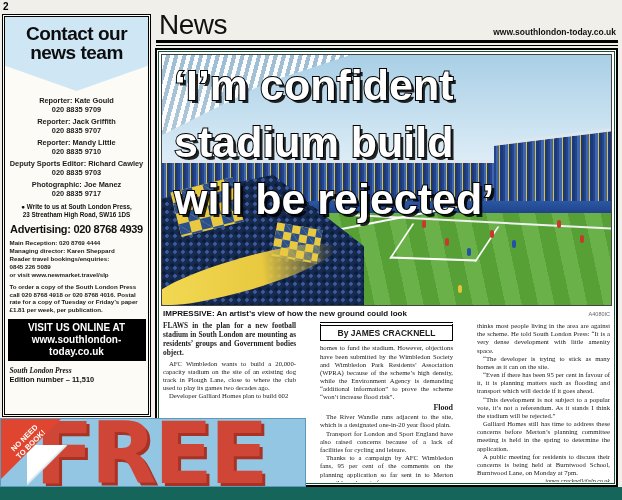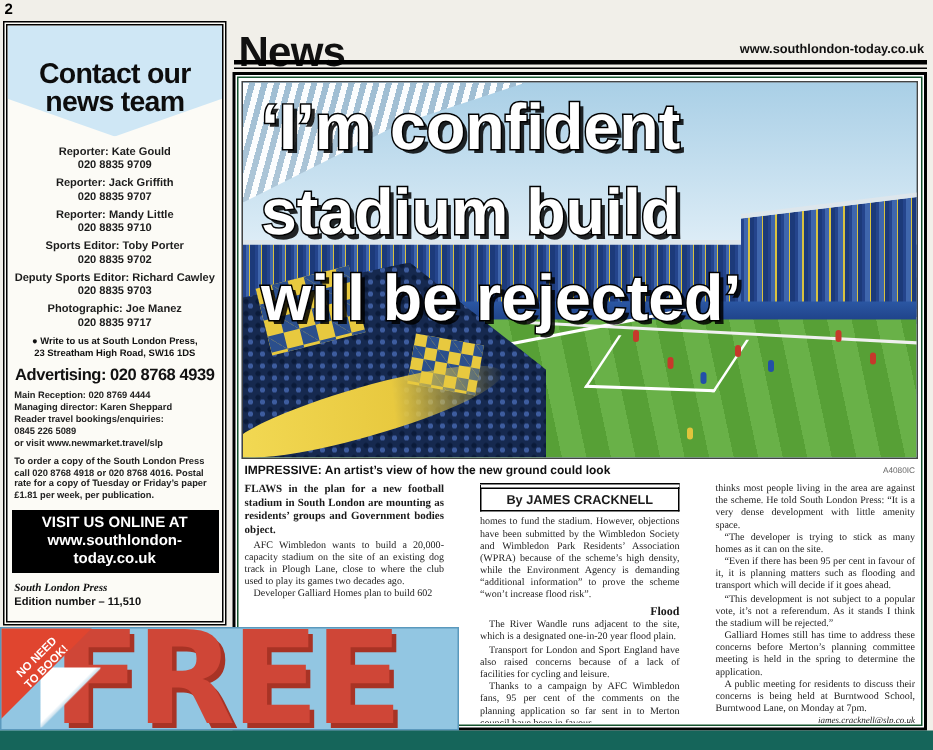--- a/index.html
+++ b/index.html
@@ -4,33 +4,33 @@
 <style>
   html,body{margin:0;padding:0}
   body{width:622px;height:500px;position:relative;background:#f1efe9;font-family:"Liberation Sans",sans-serif;color:#111;overflow:hidden}
 
   
   .topbar{position:absolute;top:1px;left:3px;display:flex;gap:5px;align-items:baseline;font-size:8px;font-weight:bold;color:#2a2a2a}
   .pageno{font-size:10px;font-weight:bold;color:#000}
 
   
   .sidebar{position:absolute;left:2px;top:14px;width:149px;height:403px;background:#fcfbf6;border:3px double #000;box-sizing:border-box;display:flex;flex-direction:column;align-items:center;overflow:hidden}
-  .sb-header{width:100%;height:74px;background:#cfe7f5;clip-path:polygon(0 0,100% 0,100% 66%,50% 100%,0 66%);box-sizing:border-box;padding-top:23px;text-align:center;font-weight:bold;font-size:19px;line-height:1.02;letter-spacing:-0.5px;color:#0d0d0d}
+  .sb-header{width:100%;height:74px;background:#cfe7f5;clip-path:polygon(0 0,100% 0,100% 66%,50% 100%,0 66%);box-sizing:border-box;padding-top:7px;text-align:center;font-weight:bold;font-size:19px;line-height:1.02;letter-spacing:-0.5px;color:#0d0d0d}
   .contacts{margin-top:6px;text-align:center;font-weight:bold;font-size:7.4px;line-height:1.15;color:#1c1c1c}
   .contact{margin-bottom:4px;width:138px}
   .write{font-size:6.3px;font-weight:bold;text-align:center;line-height:1.25;margin-top:1px}
   .advert{font-size:11px;font-weight:bold;margin-top:4px;letter-spacing:-0.3px}
   .smallprint{font-size:6.2px;font-weight:bold;text-align:left;width:134px;margin-top:4px;line-height:1.28;color:#222}
   .orderinfo{font-size:6.2px;font-weight:bold;text-align:left;width:134px;margin-top:4px;line-height:1.28;color:#222}
   .onlinebox{margin-top:5px;background:#000;color:#fff;width:138px;text-align:center;font-weight:bold;font-size:10px;line-height:1.18;padding:3px 0}
   .edition{width:134px;text-align:left;margin-top:5px;font-weight:bold;font-size:7.4px;line-height:1.3}
   .paper{font-style:italic;font-family:"Liberation Serif",serif;display:block}
 
   
-  .news-title{position:absolute;left:159px;top:19px;font-size:28px;font-weight:bold;letter-spacing:-0.5px}
+  .news-title{position:absolute;left:159px;top:9px;font-size:28px;font-weight:normal;letter-spacing:-0.5px}
   .website{position:absolute;right:6px;top:27px;font-size:8.5px;font-weight:bold}
   .double-rule{position:absolute;left:156px;top:40px;width:462px;height:2px;border-top:3px solid #000;border-bottom:1px solid #000}
 
   
   .frame{position:absolute;left:155px;top:48px;width:463px;height:439px;border:2px solid #000;box-sizing:border-box;background:#fff}
   .frame-inner{position:absolute;inset:1px;border:1px solid #14532d;padding:2px;box-sizing:border-box;overflow:hidden}
 
   
   .photo{position:relative;height:252px;overflow:hidden;background:#bcd9ea;border:1px solid #444;box-sizing:border-box}
   .sky{position:absolute;left:0;top:0;width:100%;height:52%;background:linear-gradient(#a9cfe6,#e8f3fa)}
@@ -81,21 +81,20 @@
 
 <div class="sidebar">
   <div class="sb-header">
     <span>Contact our</span><br>
     <span>news team</span>
   </div>
   <div class="contacts">
     <div class="contact"><span>Reporter: Kate Gould</span><br><span>020 8835 9709</span></div>
     <div class="contact"><span>Reporter: Jack Griffith</span><br><span>020 8835 9707</span></div>
     <div class="contact"><span>Reporter: Mandy Little</span><br><span>020 8835 9710</span></div>
-    <div class="contact"><span>Sports Editor: Toby Porter</span><br><span>020 8835 9702</span></div>
     <div class="contact"><span>Deputy Sports Editor: Richard Cawley</span><br><span>020 8835 9703</span></div>
     <div class="contact"><span>Photographic: Joe Manez</span><br><span>020 8835 9717</span></div>
   </div>
   <div class="write">
     <span>●</span>
     <span>Write to us at South London Press,</span><br>
     <span>23 Streatham High Road, SW16 1DS</span>
   </div>
   <div class="advert">Advertising: 020 8768 4939</div>
   <div class="smallprint">

